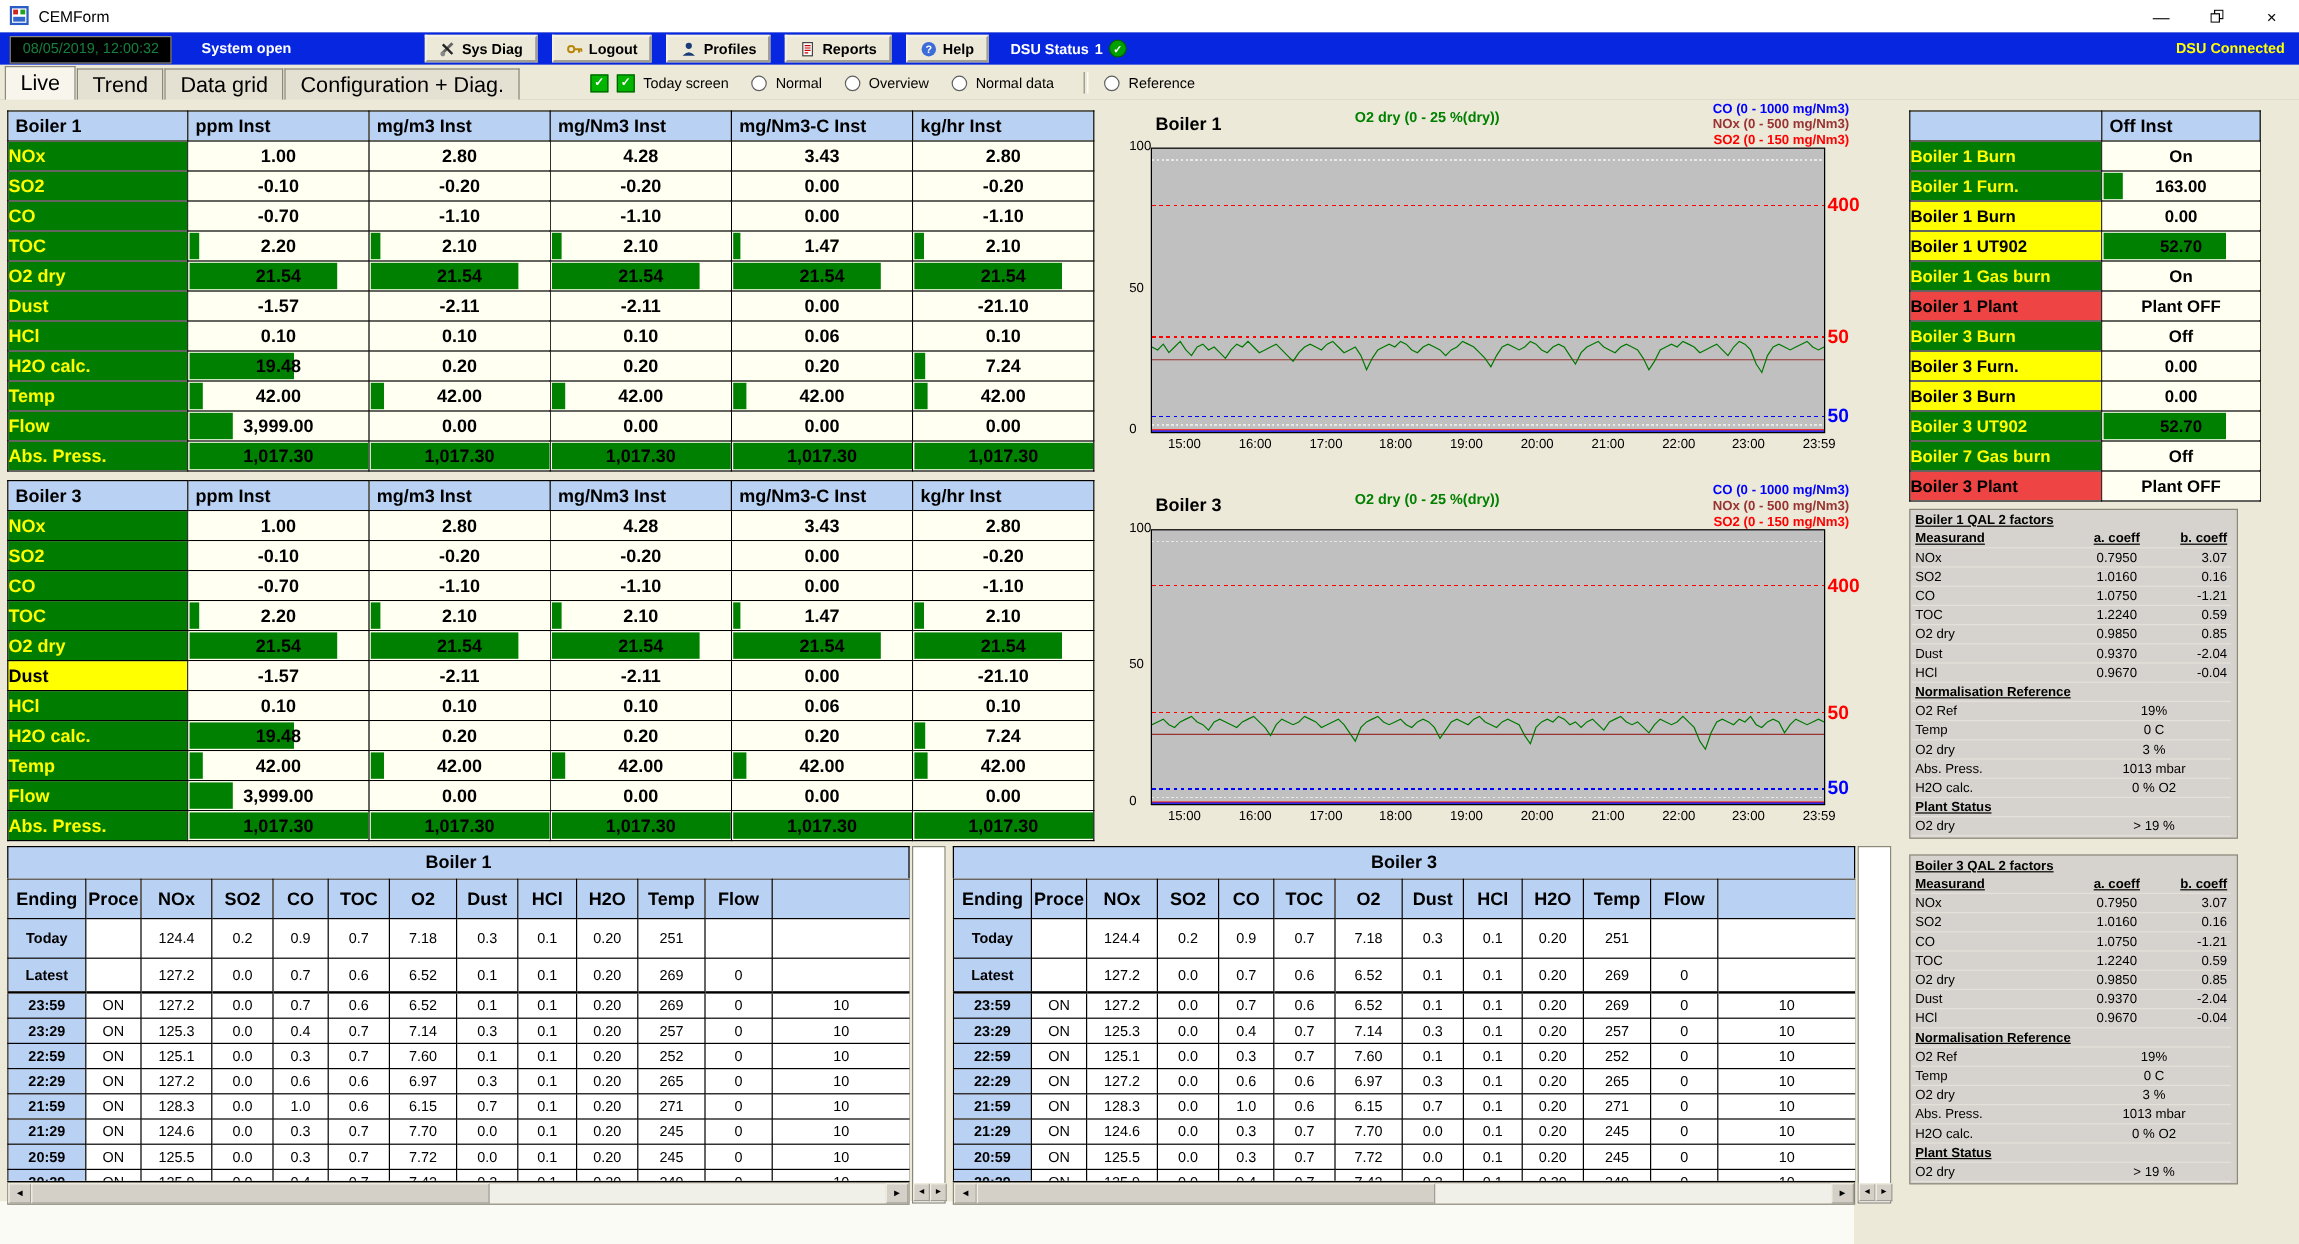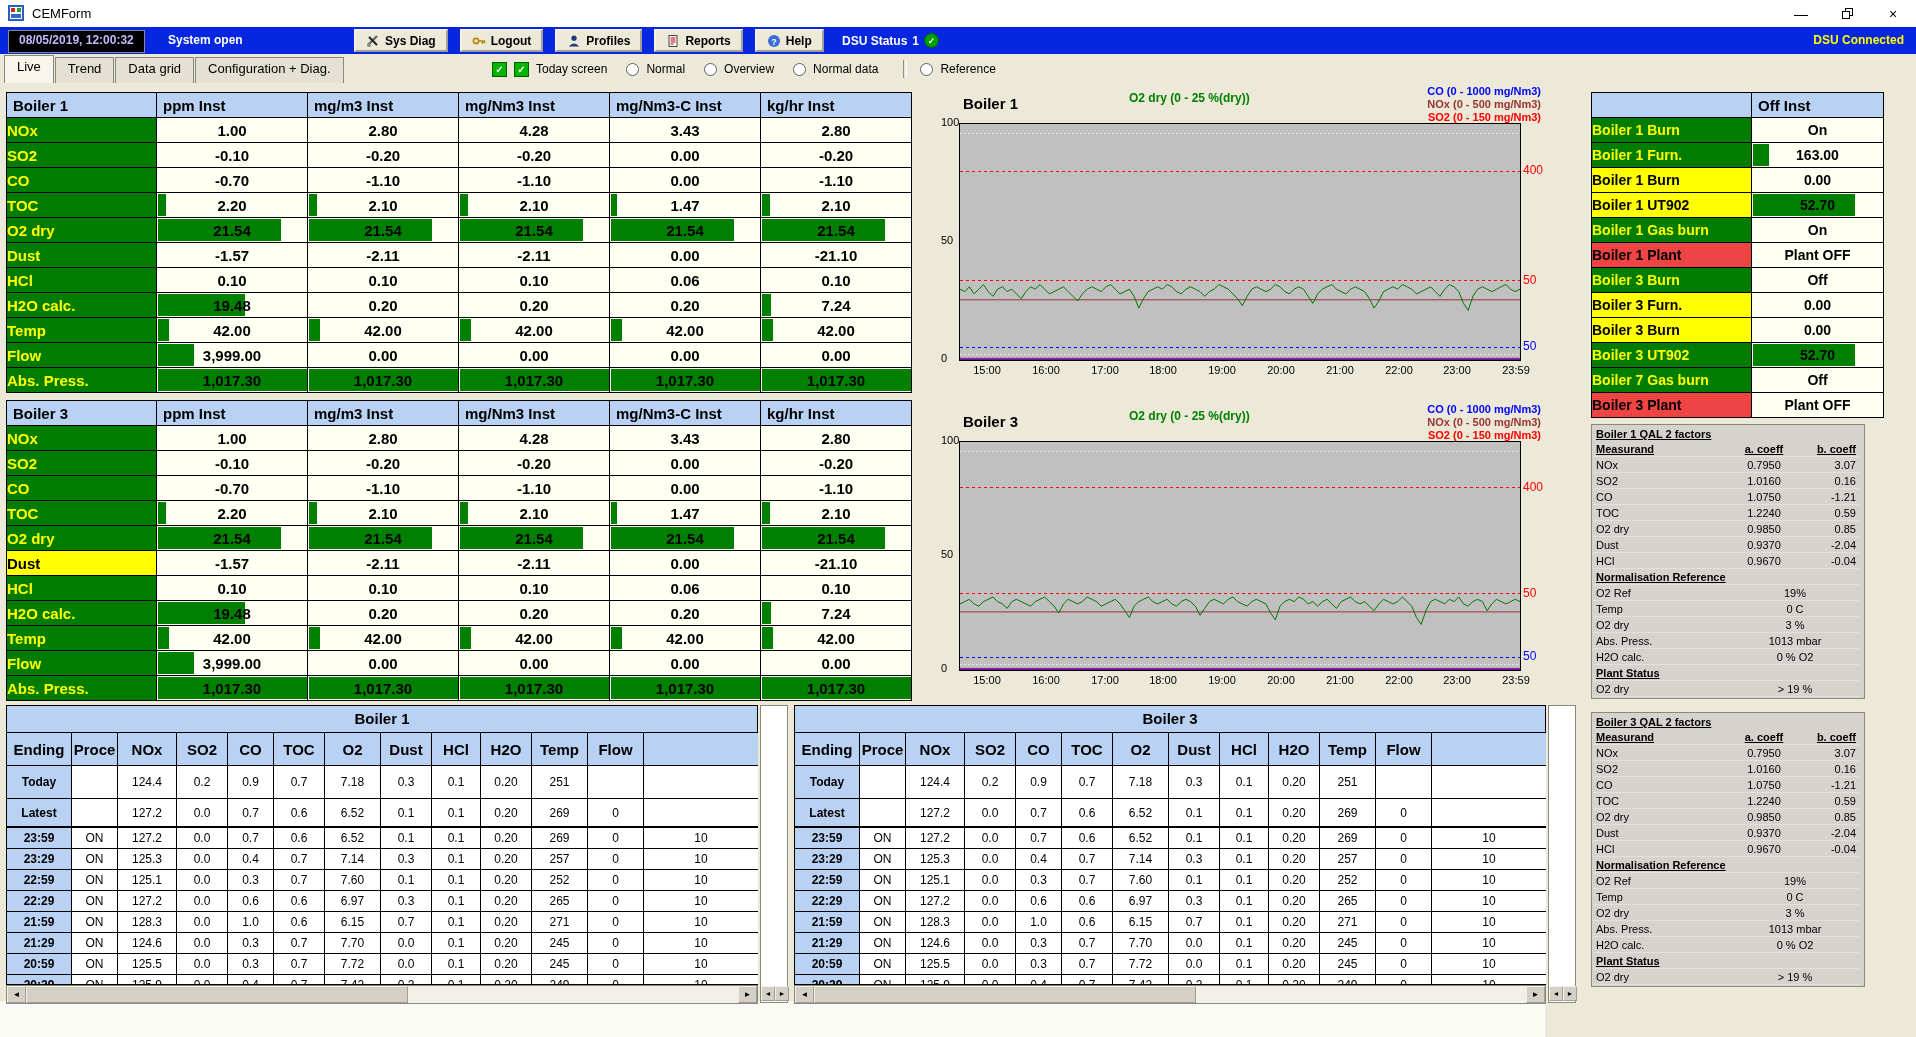--- a/index.html
+++ b/index.html
@@ -3,31 +3,31 @@
 <meta charset="utf-8">
 <style>
   html,body{margin:0;padding:0}
   body{width:1916px;height:1037px;overflow:hidden;font-family:"Liberation Sans",sans-serif;background:#ece9d8;position:relative;font-size:13px;color:#000}
   .titlebar{position:absolute;left:0;top:0;width:1916px;height:27px;background:#fff;border-bottom:1px solid #c8c8c8}
   .app-icon{position:absolute;left:8px;top:5px;width:16px;height:16px}
   .wtitle{position:absolute;left:32px;top:6px;font-size:13px}
   .winctl{position:absolute;right:0;top:0;display:flex;height:27px}
   .wc{width:46px;height:27px;display:flex;align-items:center;justify-content:center;font-size:14px;cursor:default}
   .bluebar{position:absolute;left:0;top:27px;width:1916px;height:27px;background:#0626e0}
-  .dtbox{position:absolute;left:8px;top:3px;height:17px;background:#000;color:#c4b5fd;font-weight:bold;font-size:12px;padding:2px 10px;border:1px solid #8a8a8a}
+  .dtbox{position:absolute;left:8px;top:3px;height:17px;background:#000;color:#15803d;font-weight:normal;font-size:12px;padding:2px 10px;border:1px solid #8a8a8a}
   .sysopen{position:absolute;left:168px;top:6px;color:#fff;font-weight:bold;font-size:12px}
   .tbuttons{position:absolute;left:354px;top:2px;display:flex;gap:12px}
   .tbtn{height:19px;background:#ece9d8;border:2px outset #f4f1e4;display:flex;align-items:center;gap:5px;padding:0 10px;font-size:12px;font-weight:bold;cursor:default}
   .tico{display:inline-flex;width:14px;height:14px}
   .dsu{position:absolute;left:842px;top:6px;color:#fff;font-weight:bold;font-size:12px;display:flex;align-items:center;gap:5px}
   .dsuok{display:inline-flex;width:13px;height:13px;border-radius:50%;background:#00a000;border:1px solid #006000;color:#fff;font-size:9px;align-items:center;justify-content:center}
   .dsuconn{position:absolute;right:12px;top:6px;color:#ffff00;font-weight:bold;font-size:12px}
   .tabbar{position:absolute;left:0;top:54px;width:1916px;height:29px;background:#ece9d8;border-bottom:1px solid #b8b4a2}
   #tabs{position:absolute;left:4px;top:3px;display:flex}
-  .tab{height:22px;padding:3px 12px 18px 12px;border:1px solid #8a8878;border-bottom:none;background:#e4e1d2;font-size:13px;margin-right:1px;cursor:default}
+  .tab{height:22px;padding:3px 12px 18px 12px;border:1px solid #8a8878;border-bottom:none;background:#e4e1d2;font-size:18px;margin-right:1px;cursor:default}
   .tab.active{background:#f7f5ec;height:24px;margin-top:-2px}
   #viewopts{position:absolute;left:492px;top:6px;display:flex;align-items:center;gap:7px;font-size:12px}
   .gcheck{display:inline-flex;width:13px;height:13px;background:#00b400;border:1px solid #006000;color:#fff;font-size:10px;font-weight:bold;align-items:center;justify-content:center}
   .radio{display:inline-block;width:11px;height:11px;border-radius:50%;background:#fff;border:1px solid #606060}
   .vsep{width:2px;height:18px;border-left:1px solid #909080;border-right:1px solid #fff;margin:0 6px}
   .volabel{margin-right:12px}
   .workspace{position:absolute;left:0;top:83px;width:1916px;height:954px;background:#ece9d8}
   
   #tbl-b1{position:absolute;left:6px;top:9px}
   #tbl-b3{position:absolute;left:6px;top:317px}
@@ -43,21 +43,21 @@
   .mval{position:relative;z-index:1}
   
   .chart{position:absolute;width:604px}
   #chart1{left:941px;top:0;height:318px}
   #chart2{left:941px;top:318px;height:300px}
   .ctitle{position:absolute;left:22px;top:12px;font-weight:bold;font-size:15px}
   .cleg-left{position:absolute;left:188px;top:8px;color:#008000;font-weight:bold;font-size:12px}
   .cleg-right{position:absolute;right:4px;top:2px;font-weight:bold;font-size:11px;text-align:right;line-height:13px}
   .plot{position:absolute;background:#c0c0c0;border:1px solid #000}
   .ylab{position:absolute;width:15px;text-align:left;font-size:11px}
-  .reflab{position:absolute;font-size:12px;font-weight:normal;width:34px}
+  .reflab{position:absolute;font-size:16px;font-weight:bold;width:34px}
   .xlab{position:absolute;font-size:11px;transform:translateX(-50%)}
   
   #offinst{position:absolute;left:1591px;top:9px}
   .otable{border-collapse:collapse;table-layout:fixed;width:292px;background:#fffff2}
   .otable th,.otable td{border:1px solid #000;height:24px;padding:0;overflow:hidden;white-space:nowrap}
   .ohead th{background:#b9d1f3;font-weight:bold;font-size:15px;text-align:left;padding-left:6px}
   .olabel{font-weight:bold;font-size:14px;padding-left:5px}
   .ocell{position:relative;background:#fffff2;text-align:center;font-size:14px;font-weight:600}
   
   .qal{position:absolute;width:270px;background:#d6d3ce;border:1px solid #8a8878;padding:1px}

